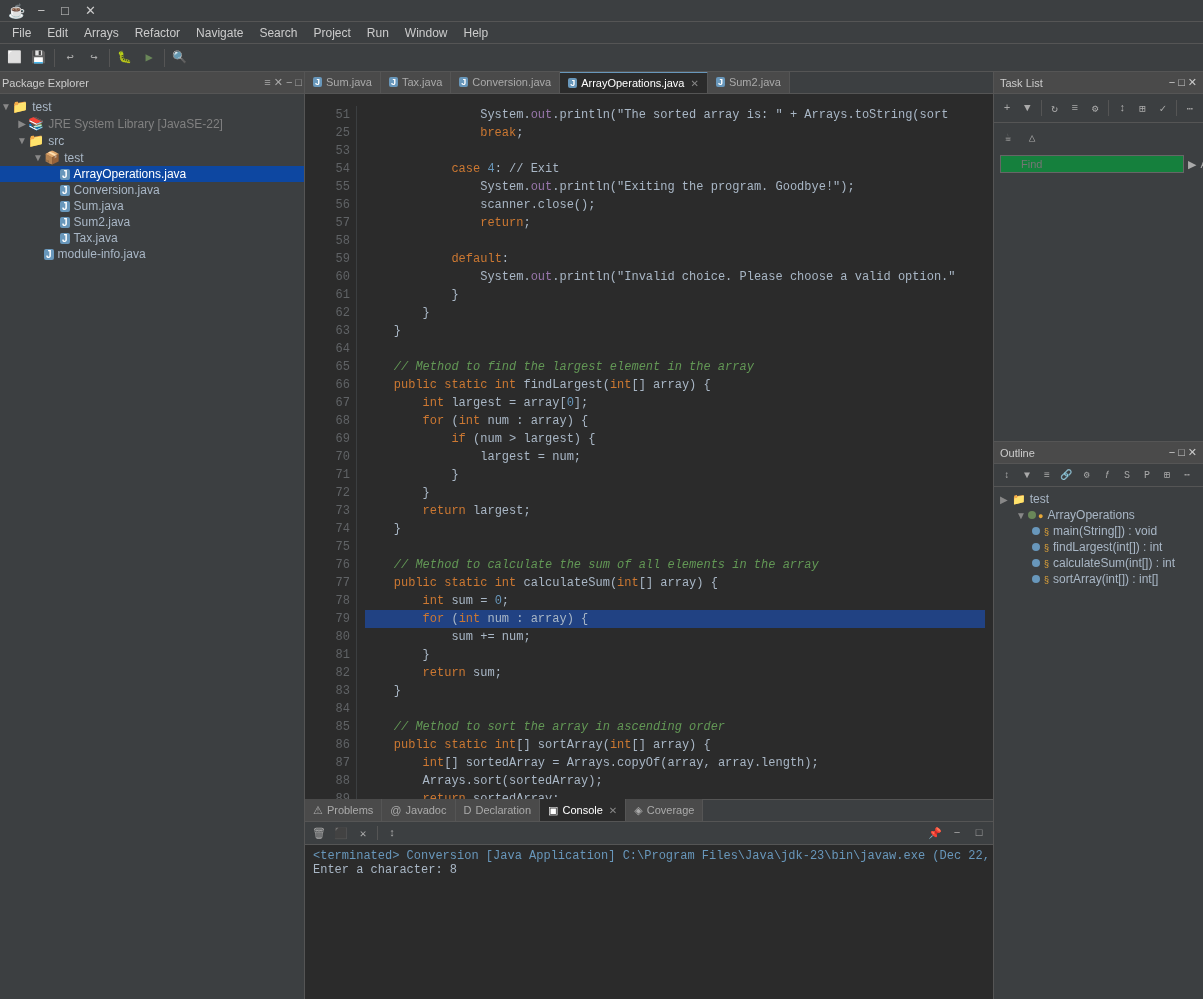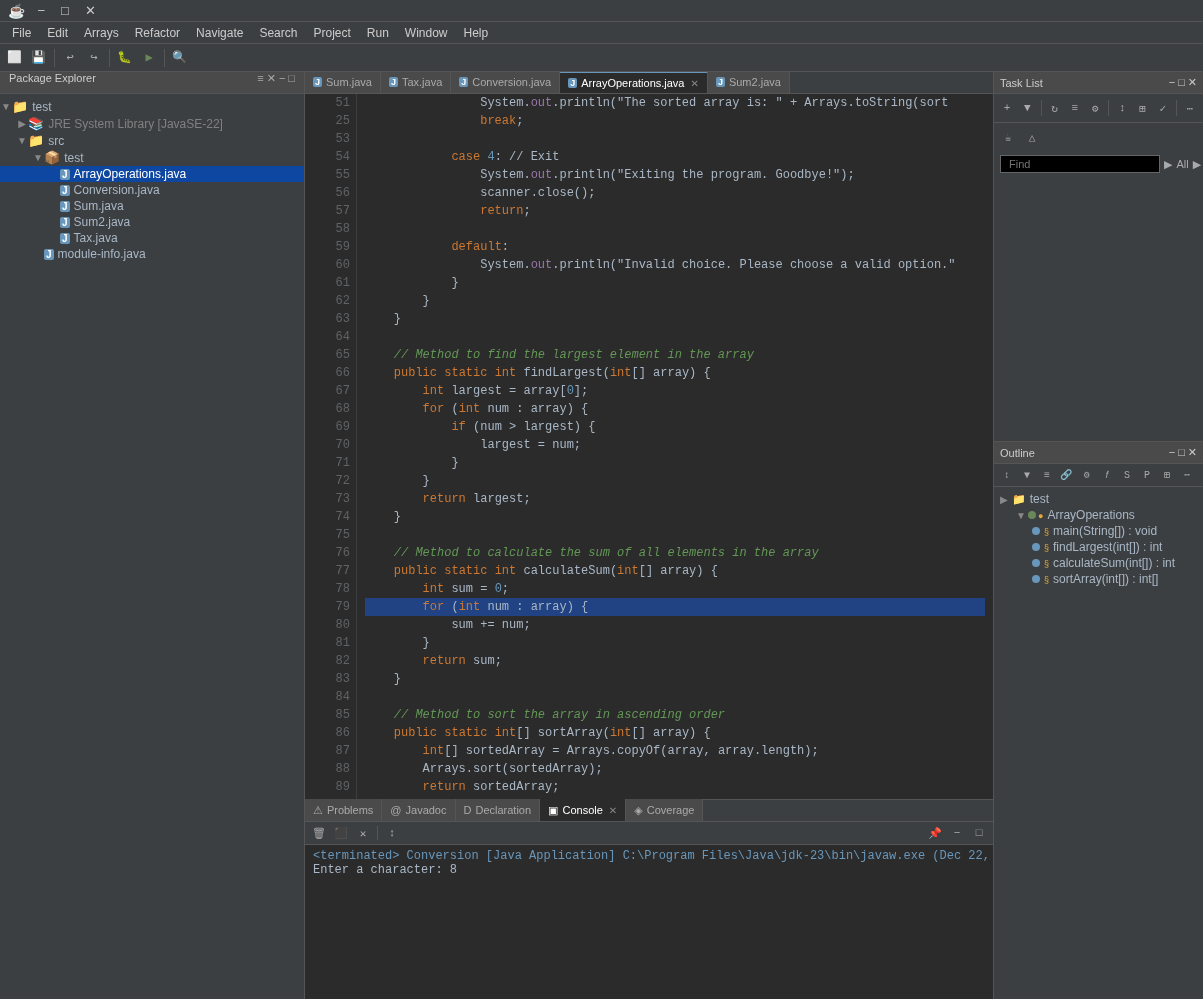--- a/index.html
+++ b/index.html
@@ -66,22 +66,22 @@
       display: flex;
       flex-direction: column;
       background: #3c3f41;
       border-right: 1px solid #555;
       flex-shrink: 0;
     }
     #pe-header {
       height: 22px;
       background: #4a4a4a;
       display: flex;
-      align-items: flex-start;
-      padding: 0 9px;
+      align-items: center;
+      padding: 0 2px;
       font-family: Arial, sans-serif;
       font-size: 11px;
       color: #ccc;
       border-bottom: 1px solid #555;
     }
     #pe-header-title { flex: 1; }
     #pe-header-actions { display: flex; gap: 3px; }
     #pe-header-actions span { cursor: pointer; font-size: 11px; color: #aaa; }
     #pe-tree { flex: 1; overflow-y: auto; padding: 4px 0; font-family: Arial, sans-serif; font-size: 12px; }
     
@@ -202,24 +202,24 @@
     .tl-sep { width: 1px; height: 16px; background: #555; margin: 2px 2px; }
     
     #find-row {
       display: flex;
       align-items: center;
       padding: 4px 6px;
       gap: 4px;
     }
     #find-input {
       flex: 1;
-      background: #000000;
+      background: #15803d;
       border: 1px solid #666;
       color: #ccc;
-      padding: 2px 8px;
+      padding: 2px 20px;
       font-size: 11px;
       font-family: Arial, sans-serif;
       outline: none;
     }
     
     .activate-btn {
       background: #4a4a4a;
       border: 1px solid #666;
       color: #aaa;
       font-size: 10px;
@@ -337,20 +337,21 @@
       margin-left: auto;
       display: flex;
       gap: 2px;
       align-items: center;
     }
     
     #code-with-lines {
       display: flex;
       flex: 1;
       overflow: hidden;
+      margin-top: 12px;
     }
   </style>
 </head>
 <body>
 
 <div id="titlebar">
   <span id="titlebar-icon">☕</span>
   <div id="titlebar-controls">
     <span>−</span>
     <span>□</span>

